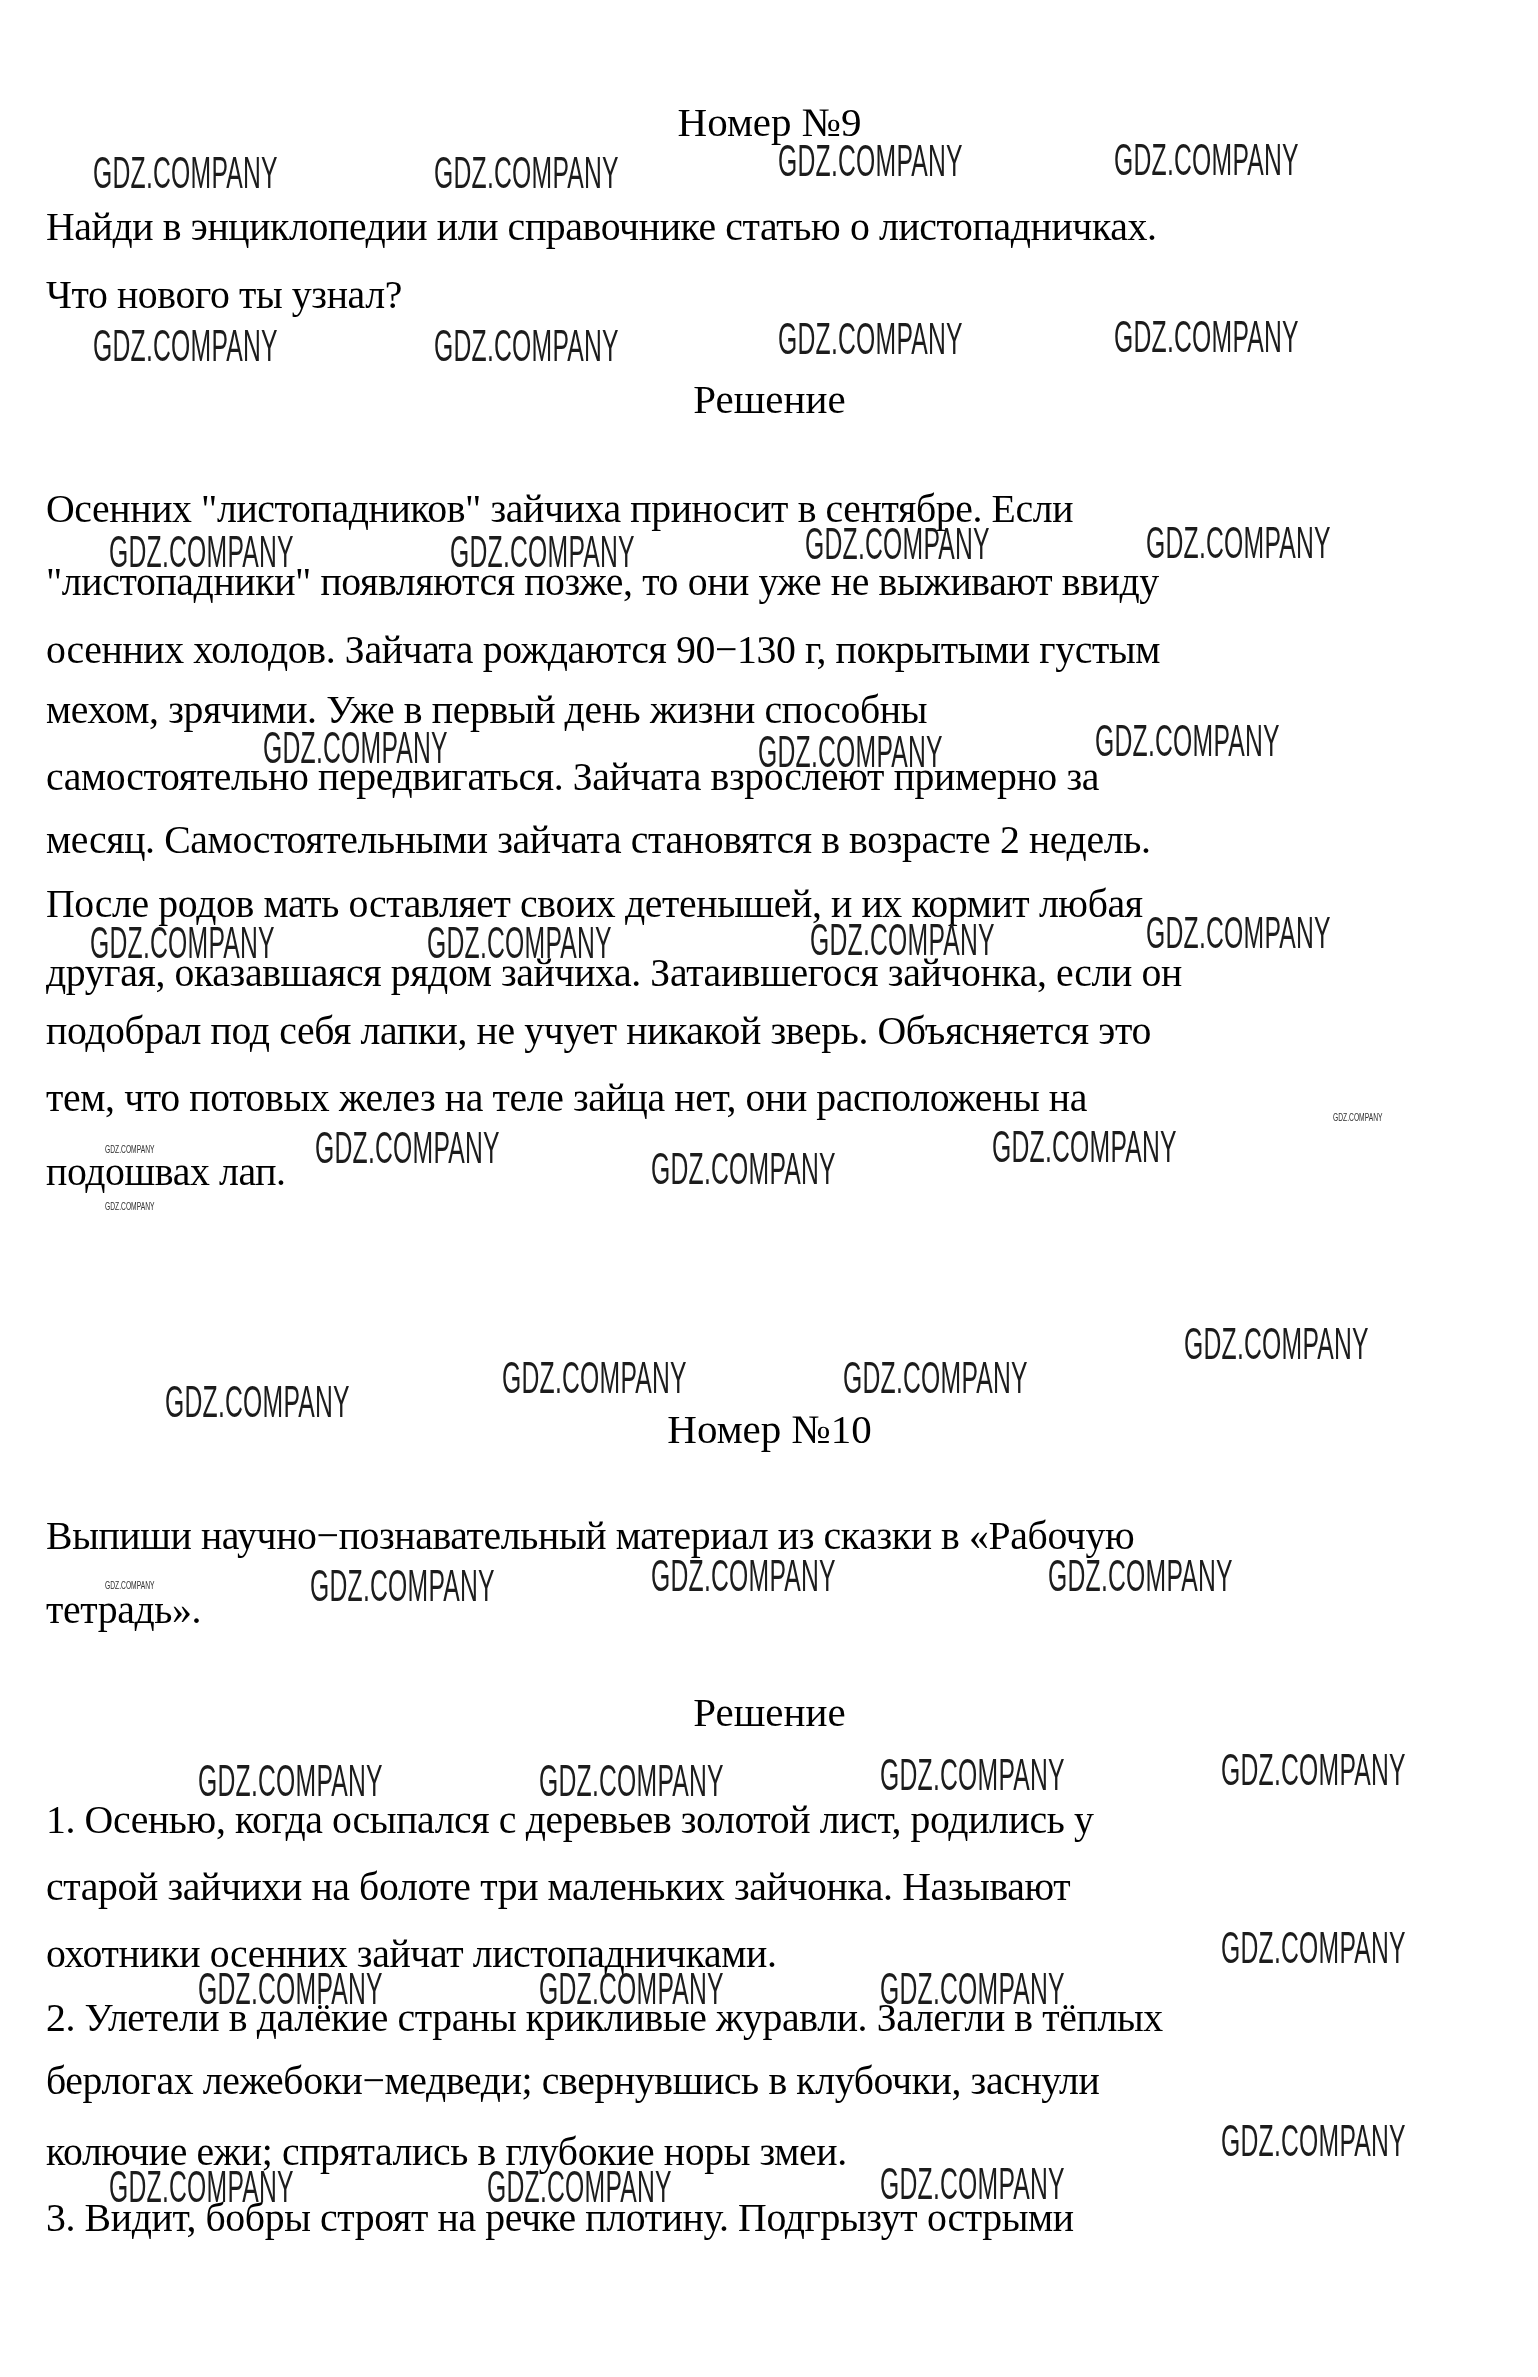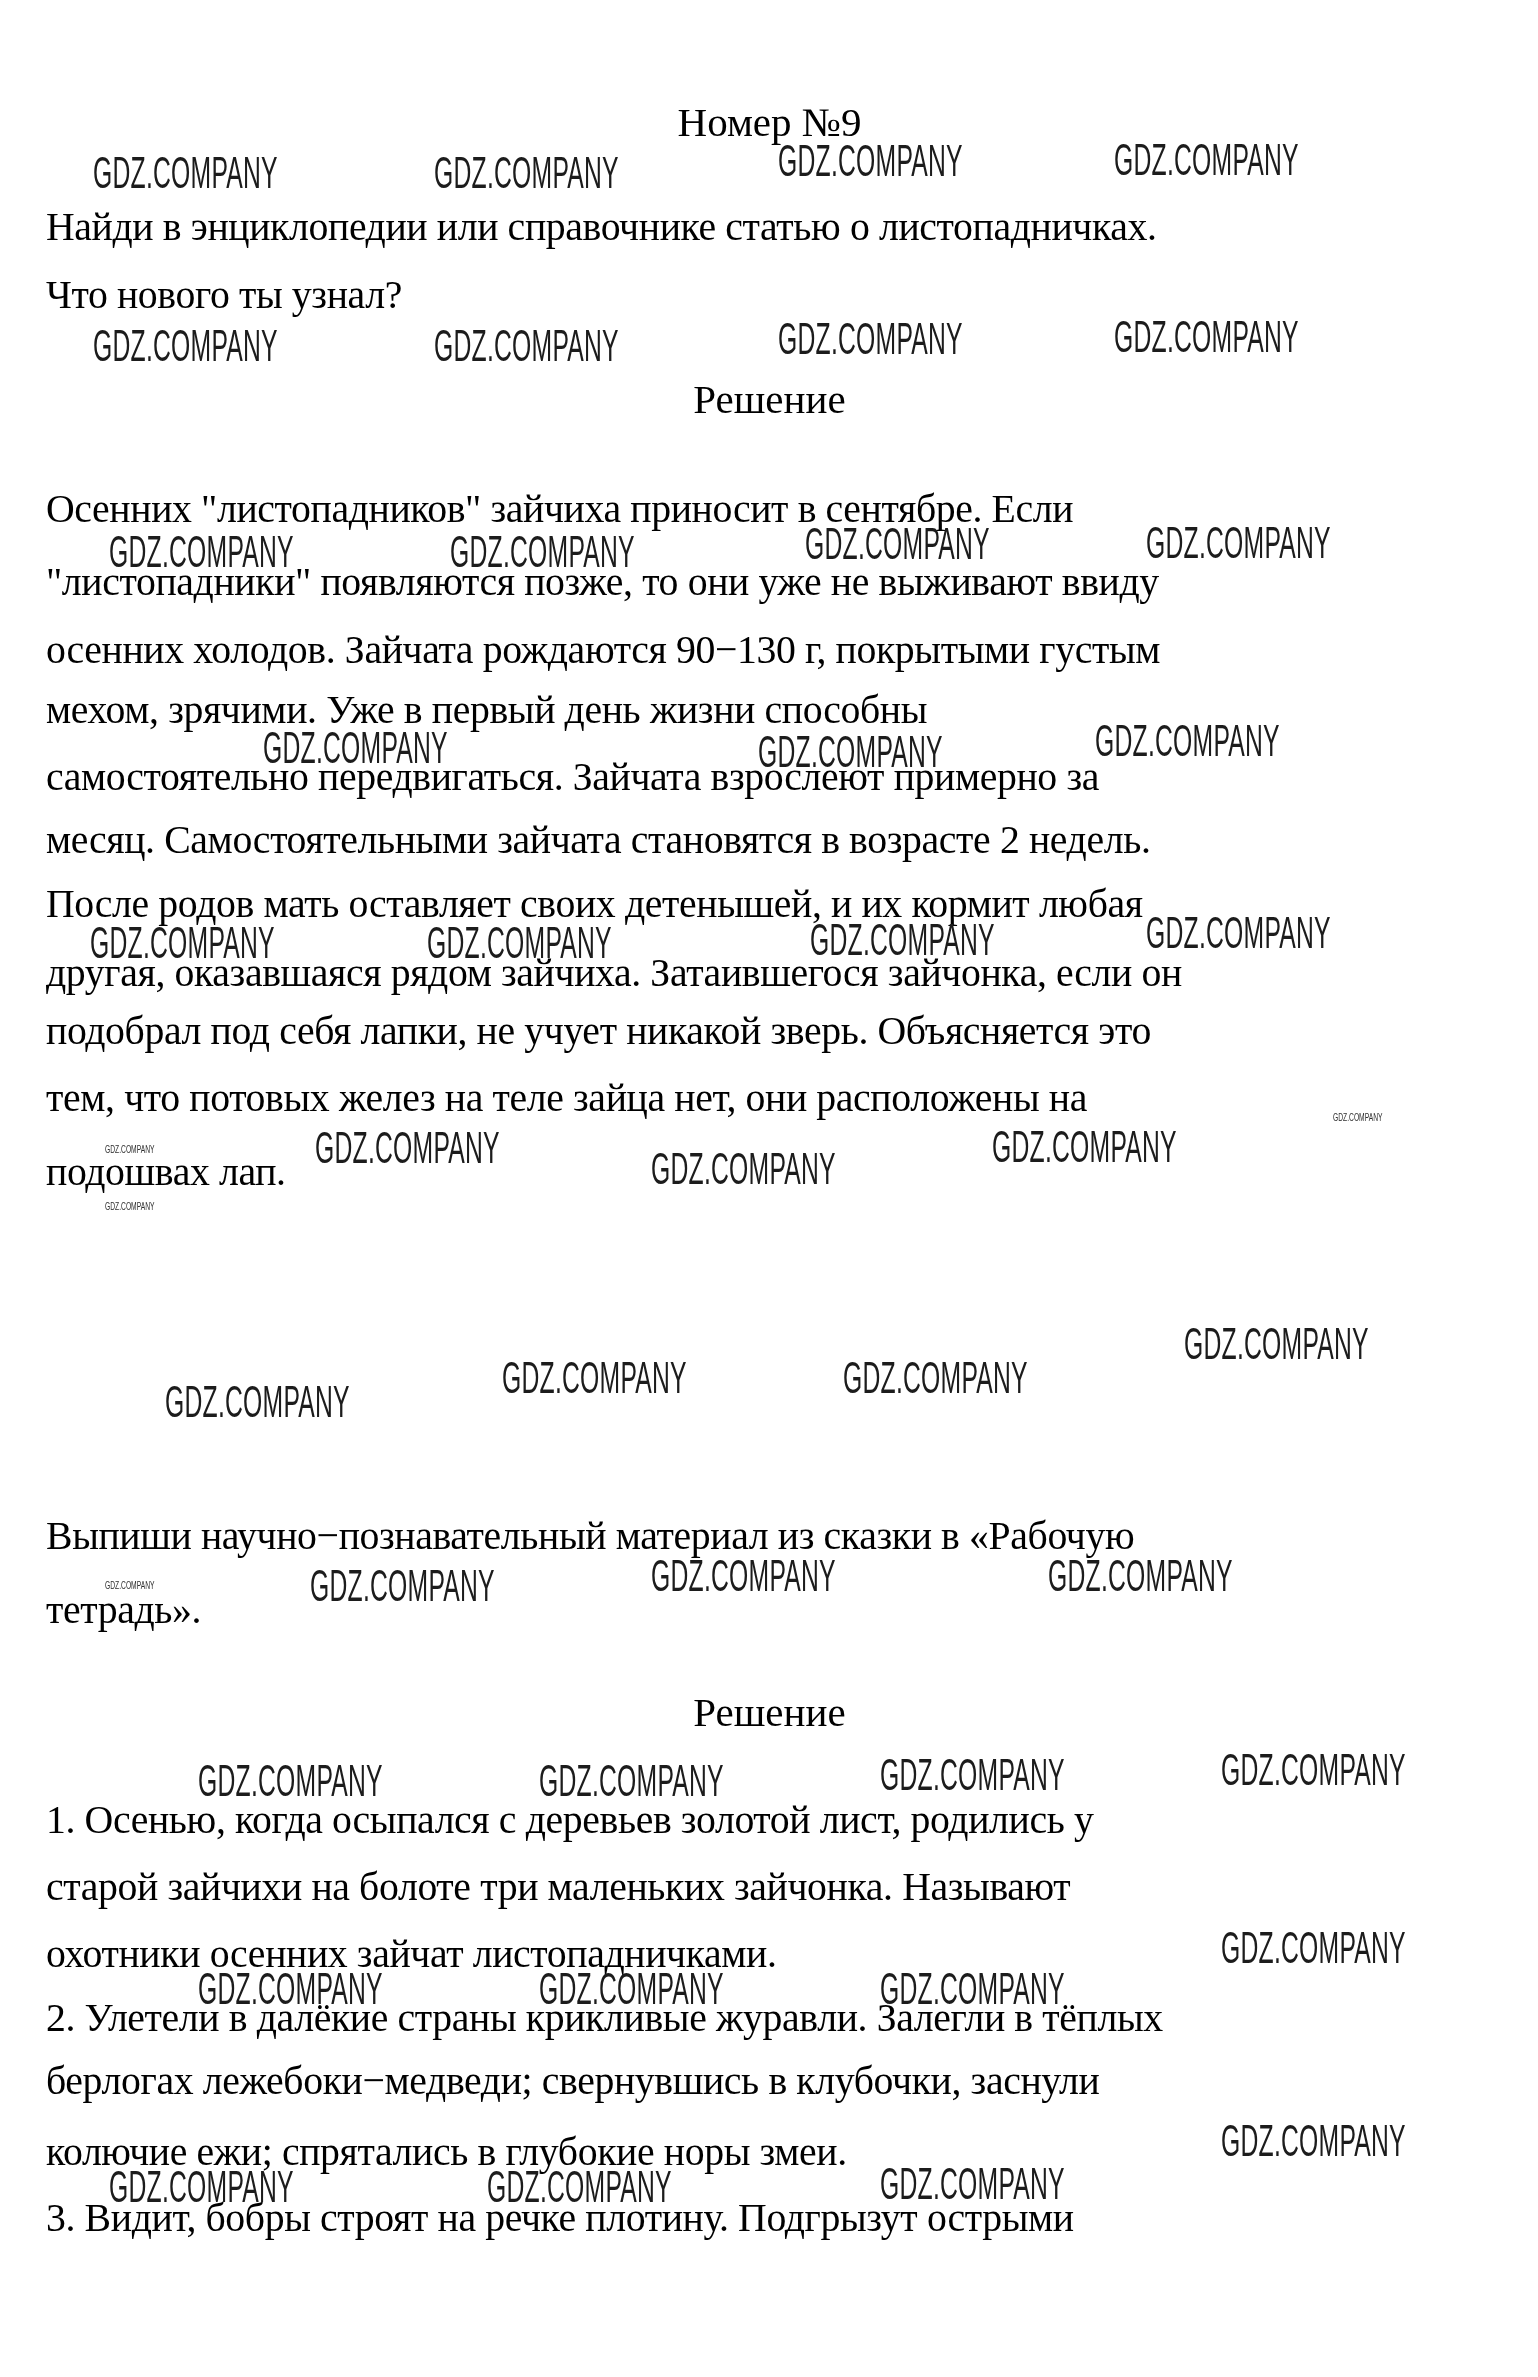--- a/index.html
+++ b/index.html
@@ -73,20 +73,21 @@
   <div class="line" style="top:629px">осенних холодов. Зайчата рождаются 90−130 г, покрытыми густым</div>
   <div class="line" style="top:689px">мехом, зрячими. Уже в первый день жизни способны</div>
   <div class="line" style="top:756px">самостоятельно передвигаться. Зайчата взрослеют примерно за</div>
   <div class="line" style="top:819px">месяц. Самостоятельными зайчата становятся в возрасте 2 недель.</div>
   <div class="line" style="top:883px">После родов мать оставляет своих детенышей, и их кормит любая</div>
   <div class="line" style="top:952px">другая, оказавшаяся рядом зайчиха. Затаившегося зайчонка, если он</div>
   <div class="line" style="top:1010px">подобрал под себя лапки, не учует никакой зверь. Объясняется это</div>
   <div class="line" style="top:1077px">тем, что потовых желез на теле зайца нет, они расположены на</div>
   <div class="line" style="top:1151px">подошвах лап.</div>
 
+  <div class="center-heading" style="top:1409px">Номер №10</div>
 
   <div class="line" style="top:1515px">Выпиши научно−познавательный материал из сказки в «Рабочую</div>
   <div class="line" style="top:1589px">тетрадь».</div>
 
   <div class="center-heading" style="top:1692px">Решение</div>
 
   <div class="line" style="top:1799px">1. Осенью, когда осыпался с деревьев золотой лист, родились у</div>
   <div class="line" style="top:1866px">старой зайчихи на болоте три маленьких зайчонка. Называют</div>
   <div class="line" style="top:1933px">охотники осенних зайчат листопадничками.</div>
   <div class="line" style="top:1997px">2. Улетели в далёкие страны крикливые журавли. Залегли в тёплых</div>

